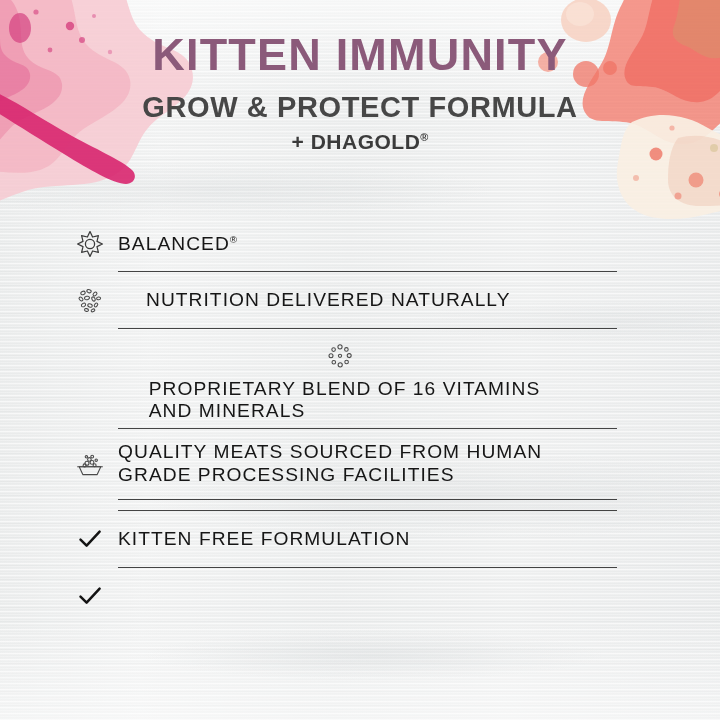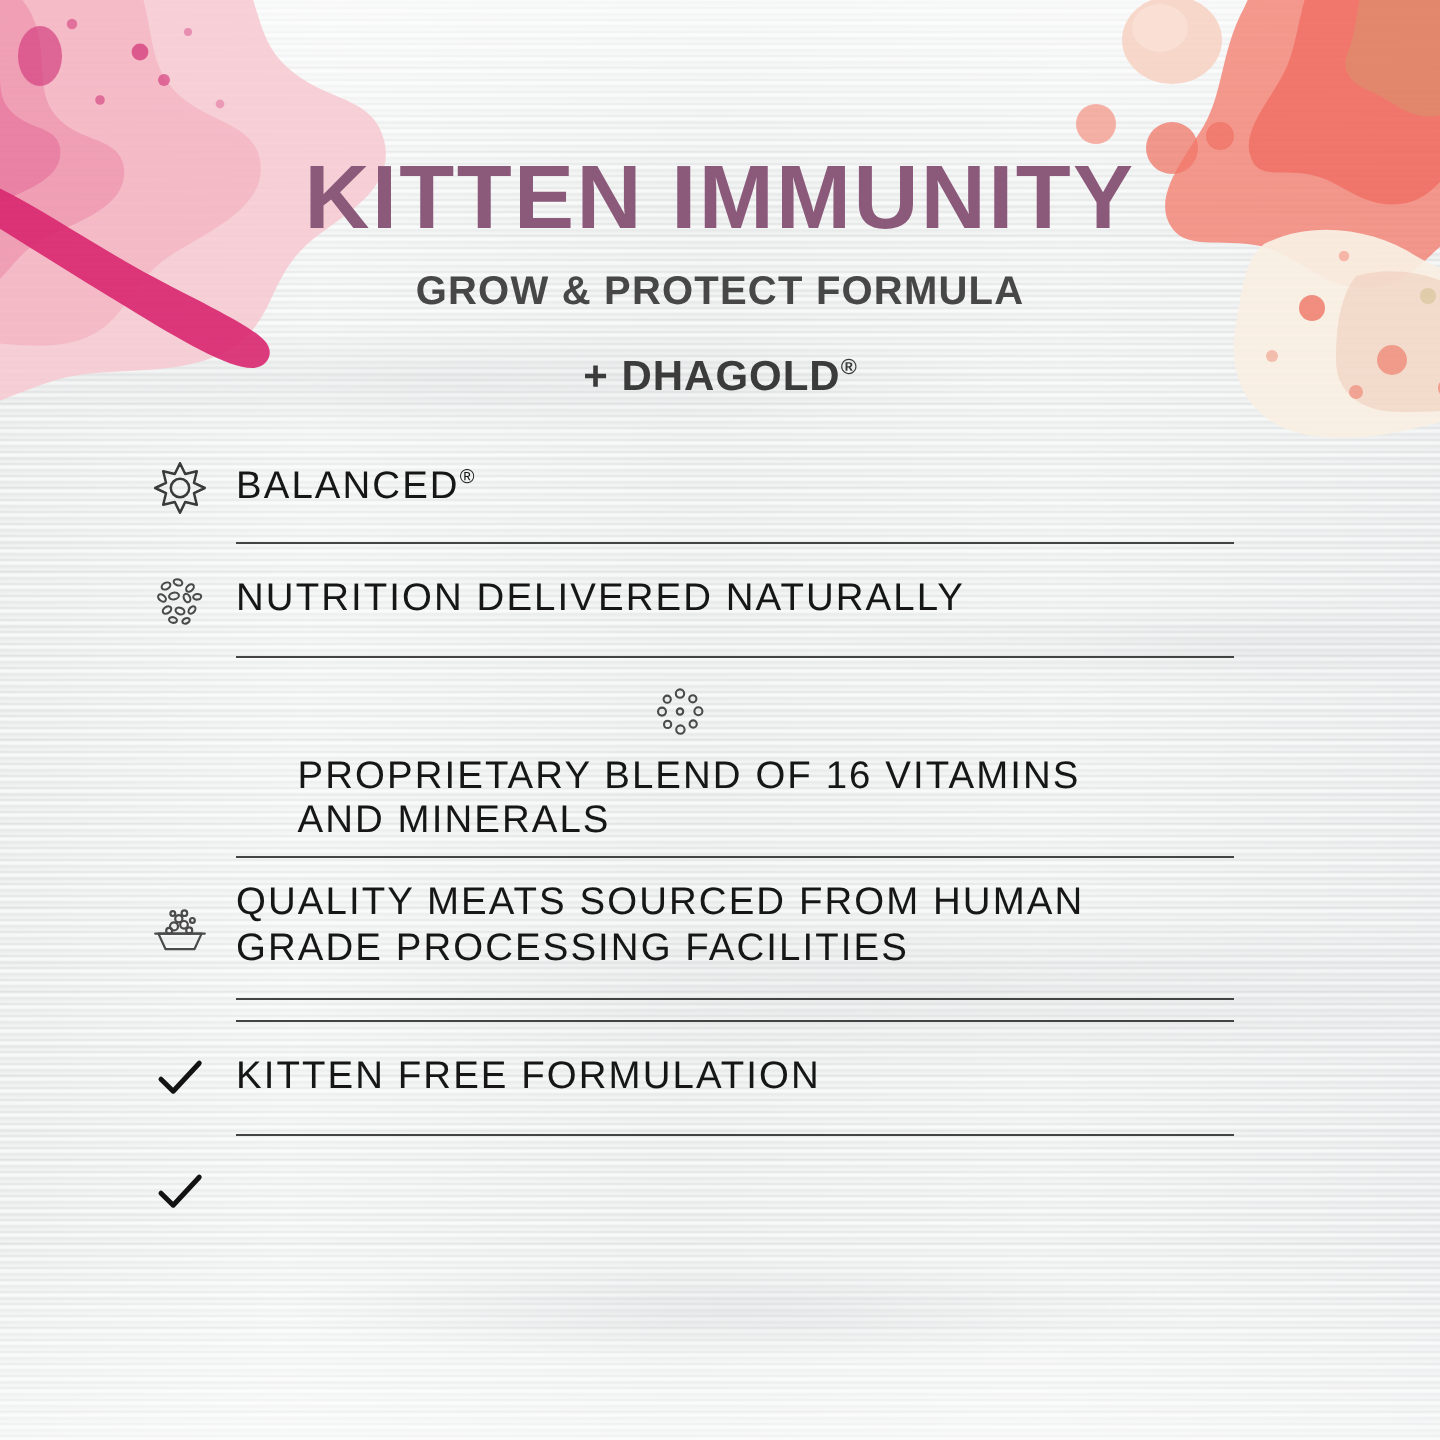--- a/index.html
+++ b/index.html
@@ -38,31 +38,31 @@
       background:radial-gradient(ellipse 300px 30px at 85% 60%, rgba(170,177,180,0.10), rgba(0,0,0,0) 70%);}
 
   
   .splash{position:absolute;pointer-events:none;}
   #splash-tl{left:-76px;top:-66px;width:330px;height:300px;}
   #splash-tr{right:-58px;top:-58px;width:250px;height:280px;}
 
   
   .header{position:absolute;left:0;top:0;width:720px;text-align:center;}
   #title{
-    margin:0;padding-top:76px;
+    margin:0;padding-top:32px;
     font-size:45px;font-weight:bold;letter-spacing:1.2px;
     color:#8b5a7a;line-height:1.02;text-align:center;
   }
   #subtitle{
     margin:0;padding-top:14px;
-    font-size:20px;font-weight:bold;letter-spacing:0.6px;
+    font-size:29px;font-weight:bold;letter-spacing:0.6px;
     color:#474747;line-height:1.05;
   }
   #tagline{
-    margin:12px;padding-top:9px;
+    margin:0;padding-top:9px;
     font-size:21px;font-weight:bold;letter-spacing:0.5px;
     color:#3b3b3b;line-height:1.05;
   }
   .reg{font-size:0.52em;vertical-align:super;letter-spacing:0;}
 
   
   #features{position:absolute;left:72px;top:222px;width:545px;}
   .row{position:relative;display:flex;align-items:center;min-height:46px;}
   .row .icon-cell{
     width:36px;min-width:36px;height:44px;
@@ -72,21 +72,21 @@
   .row .text-cell{
     flex:1;
     font-size:19.2px;letter-spacing:1.05px;color:#161616;
     line-height:1.17;font-weight:normal;white-space:pre-line;
   }
   .divider{
     margin-left:46px;width:499px;height:0;
     border-top:1.4px solid #2b2b2b;opacity:0.88;
   }
   .r1{min-height:44px;}
-  .r2{min-height:46px;}
+  .r2{min-height:46px;gap:28px;}
   .r3{min-height:60px;flex-direction:column;}
   .r4{min-height:60px;justify-content:flex-end;}
   .r5{min-height:60px;}
   .r6{min-height:46px;}
   .r7{min-height:46px;}
   .sp-top{height:5px;}
   .sp-bot{height:5px;}
 </style>
 </head>
 <body>

